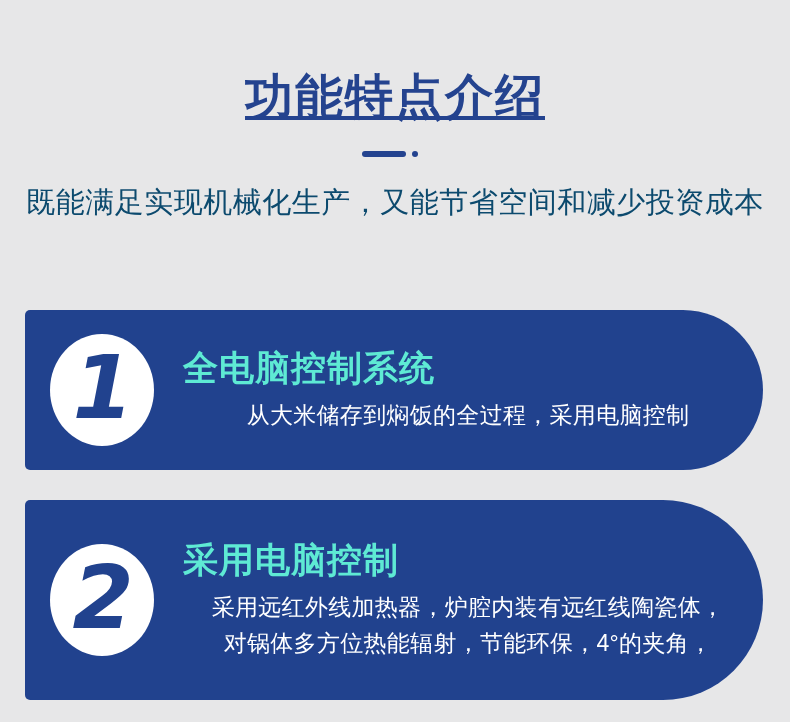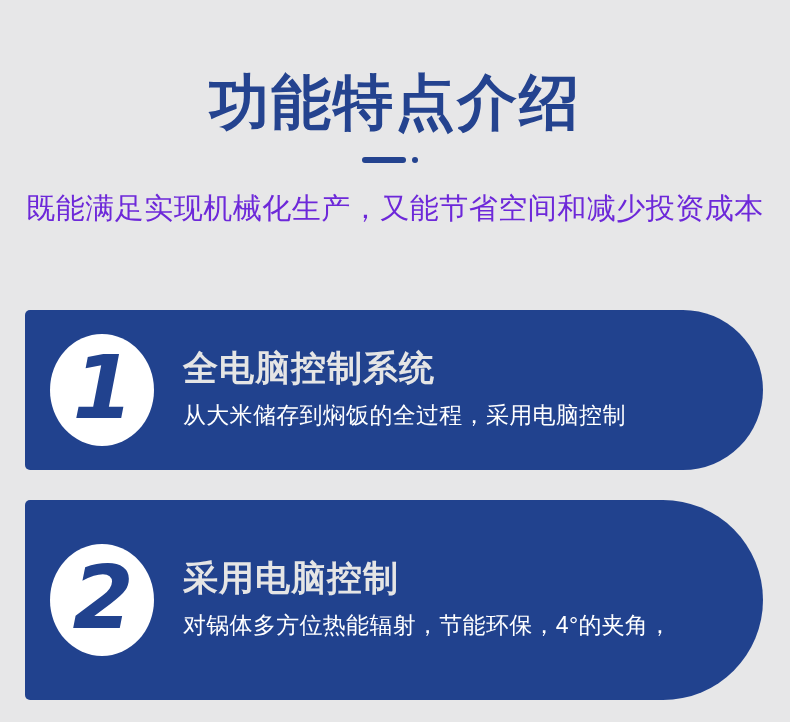--- a/index.html
+++ b/index.html
@@ -15,27 +15,28 @@
     position: relative;
   }
 
   
   .header {
     width: 790px;
     padding-top: 62px;
     text-align: center;
   }
   .page-title {
-    font-size: 60px;
+    font-size: 48px;
     line-height: 66px;
     font-weight: 700;
     color: #24438f;
     letter-spacing: 2px;
-    margin: 8px;
-    white-space: nowrap;
+    margin: 2px;
+    white-space: nowrap;
+    text-decoration: underline;
   }
 
   .divider {
     margin: 20px auto 0 auto;
     width: 66px;
     height: 8px;
     position: relative;
   }
   .divider-bar {
     position: absolute;
@@ -53,21 +54,21 @@
     width: 6px;
     height: 6px;
     border-radius: 50%;
     background: #24438f;
   }
 
   .subtitle {
     margin: 24px 0 0 0;
     font-size: 29px;
     line-height: 40px;
-    color: #6d28d9;
+    color: #0c4a6e;
     font-weight: 400;
     letter-spacing: 0.5px;
     white-space: nowrap;
   }
 
   
   .cards {
     position: absolute;
     left: 25px;
     top: 310px;
@@ -131,27 +132,28 @@
     padding-left: 26px;
     padding-right: 10px;
     color: #ffffff;
   }
   .card-heading {
     font-size: 35px;
     line-height: 42px;
     font-weight: 700;
     letter-spacing: 1px;
     margin: 0 0 8px 0;
-    color: #e5e5e5;
+    color: #5eead4;
     white-space: nowrap;
   }
   .card-lines {
     margin: 0;
     padding: 0;
     list-style: none;
+    text-align: center;
   }
   .card-line {
     font-size: 23px;
     line-height: 36px;
     color: #ffffff;
     font-weight: 400;
     letter-spacing: 0.3px;
     white-space: nowrap;
   }
 </style>
@@ -187,18 +189,19 @@
 
   <div class="feature-card card-2">
     <div class="badge">
       <div class="badge-circle">
         <span class="badge-number">2</span>
       </div>
     </div>
     <div class="card-body">
       <h2 class="card-heading">采用电脑控制</h2>
       <ul class="card-lines">
+        <li class="card-line">采用远红外线加热器，炉腔内装有远红线陶瓷体，</li>
         <li class="card-line">对锅体多方位热能辐射，节能环保，4°的夹角，</li>
       </ul>
     </div>
   </div>
 
 </div>
 
 </body></html>

